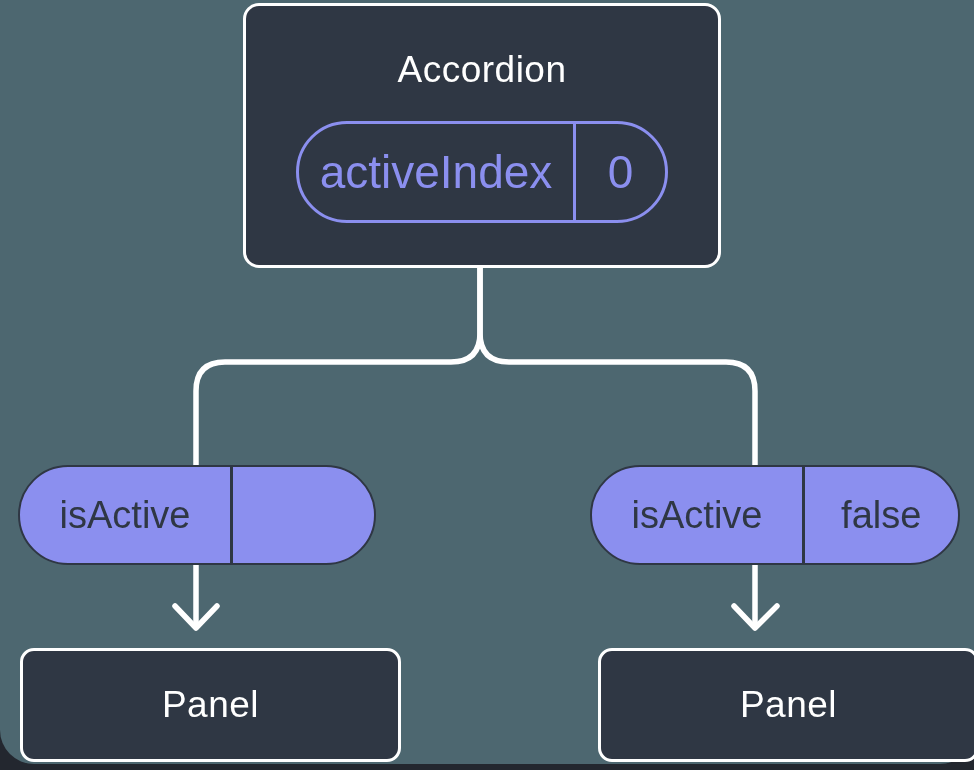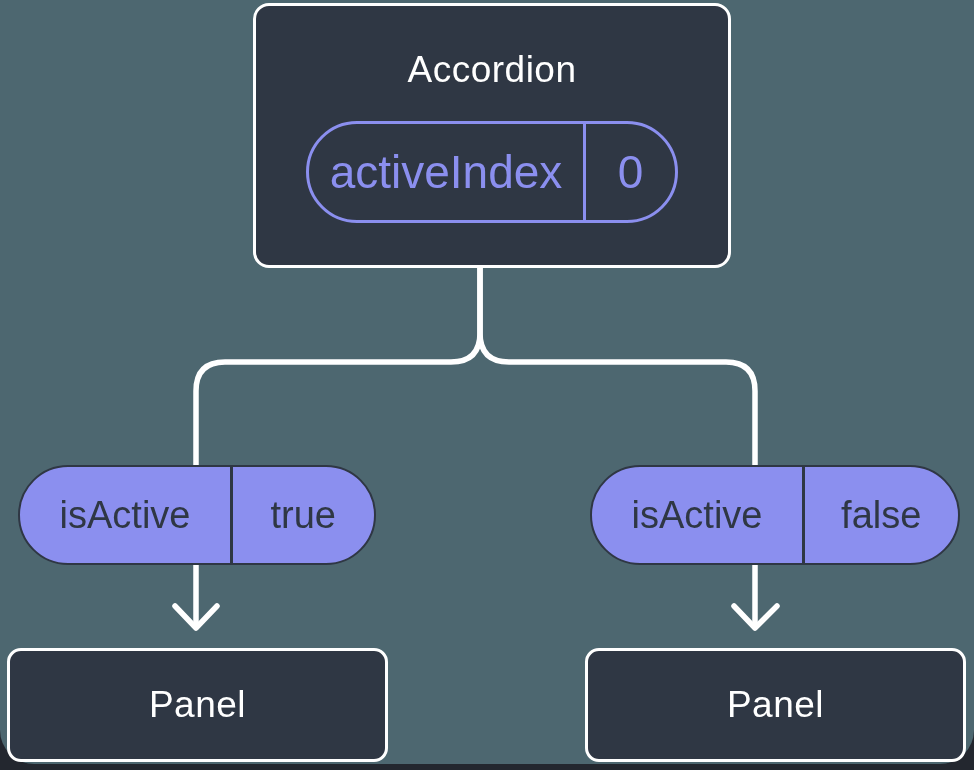--- a/index.html
+++ b/index.html
@@ -35,21 +35,21 @@
     position:absolute;z-index:2;box-sizing:border-box;
     background:var(--node-bg);
     border:3px solid var(--node-border);
     color:var(--node-text);
     display:flex;flex-direction:column;align-items:center;
   }
   .node-title{
     font-size:37px;font-weight:500;letter-spacing:.5px;color:var(--node-text);
   }
   .accordion{
-    left:253px;top:3px;width:478px;height:265px;
+    left:243px;top:3px;width:478px;height:265px;
     border-radius:16px;padding-top:42px;
   }
   .accordion .node-title{line-height:44px;}
   .prop-outline{
     box-sizing:border-box;margin-top:29px;
     width:372px;height:102px;
     border:3px solid var(--accent-purple);
     border-radius:51px;
     display:flex;align-items:stretch;overflow:hidden;
   }
@@ -71,21 +71,21 @@
     display:flex;align-items:center;justify-content:center;
     font-size:38px;color:var(--pill-text-dark);
   }
   .prop-pill .seg.name{width:210px;}
   .prop-pill .seg.value{flex:1;}
   .prop-pill .divider{width:2.5px;background:var(--pill-text-dark);}
   .pill-left{left:18px;width:358px;}
   .pill-right{left:590px;width:370px;}
   .panel{
     justify-content:center;
-    top:648px;width:381px;height:114px;border-radius:14px;
+    top:648px;width:381px;height:114px;border-radius:14px;margin-left:13px;
   }
   .panel-left{left:7px;}
   .panel-right{left:585px;}
 </style>
 </head>
 <body>
 
 <div class="canvas"></div>
 
 <svg class="connectors" viewBox="0 0 974 770">
@@ -100,21 +100,20 @@
   <div class="prop-outline">
     <div class="seg name">activeIndex</div>
     <div class="divider"></div>
     <div class="seg value">0</div>
   </div>
 </div>
 
 <div class="prop-pill pill-left">
   <div class="seg name">isActive</div>
   <div class="divider"></div>
-  <div class="seg value">true</div>
 </div>
 
 <div class="prop-pill pill-right">
   <div class="seg name">isActive</div>
   <div class="divider"></div>
   <div class="seg value">false</div>
 </div>
 
 <div class="node panel panel-left">
   <div class="node-title">Panel</div>

